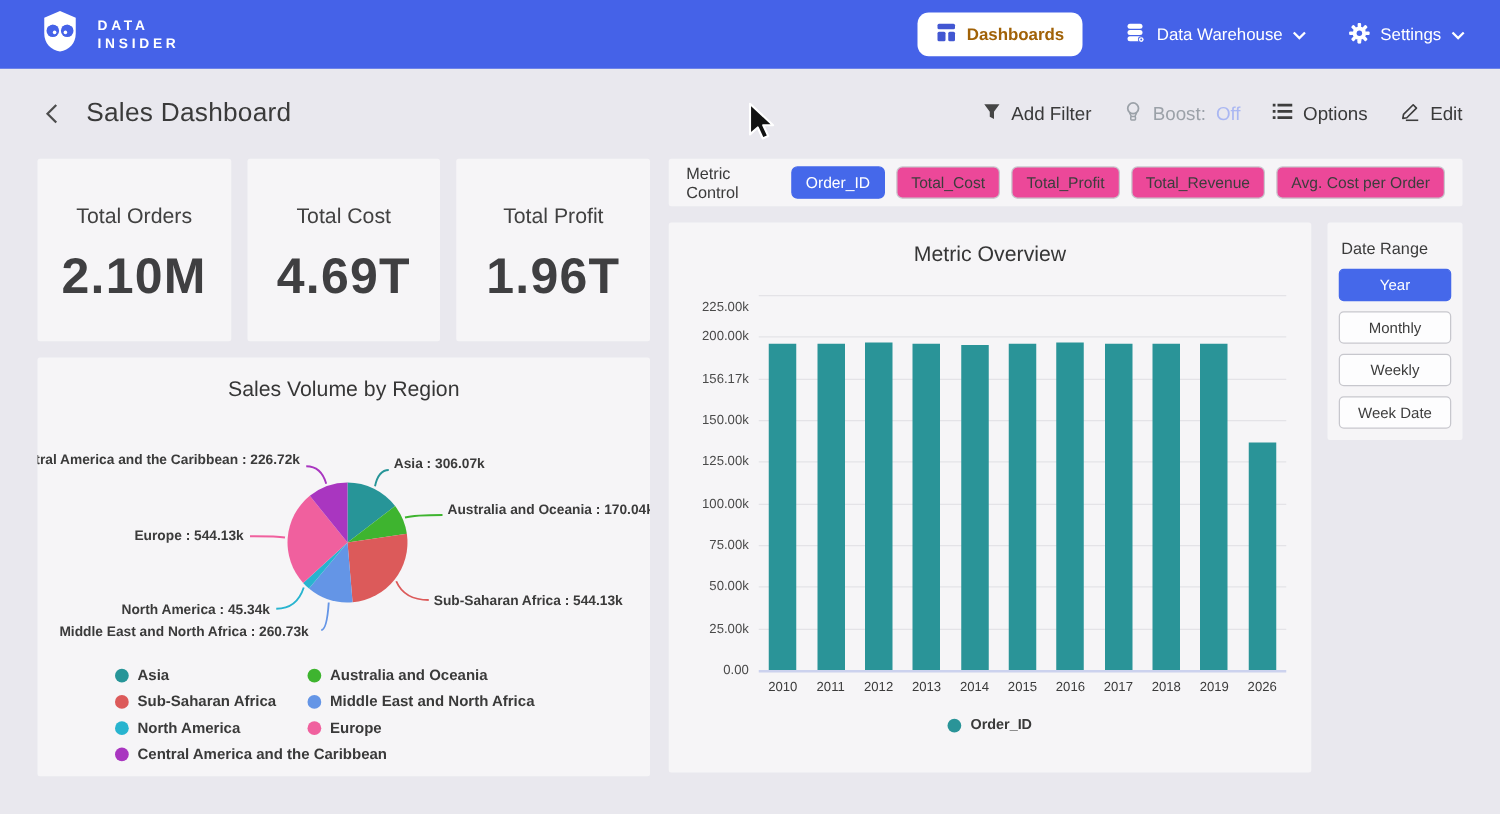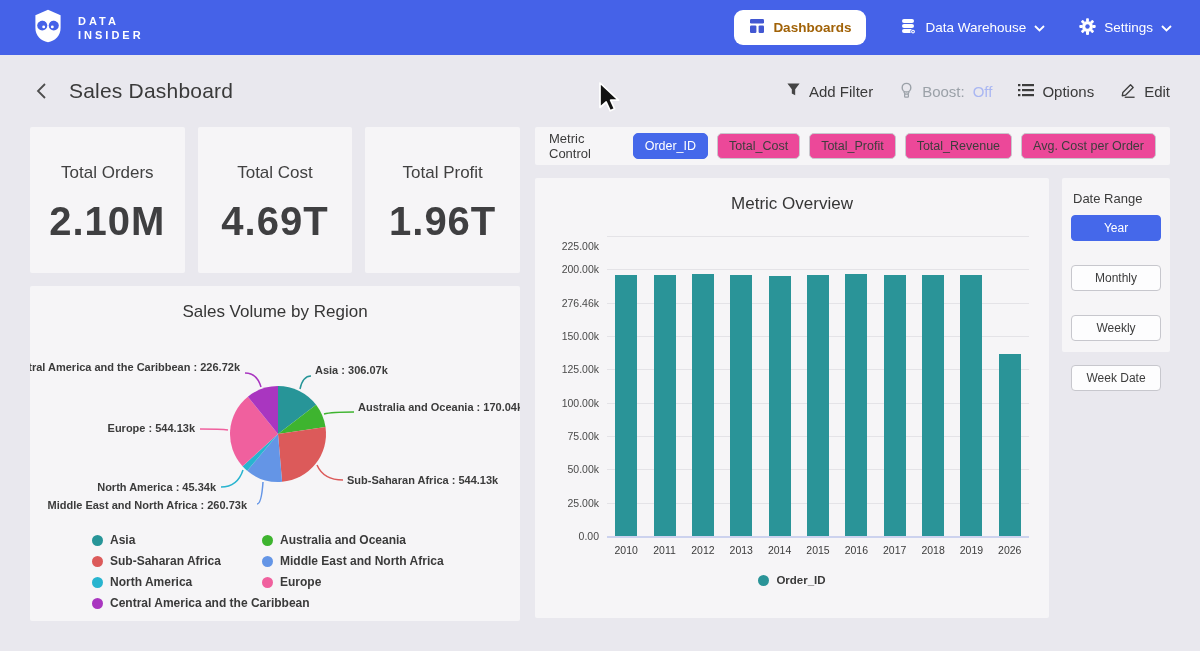--- a/index.html
+++ b/index.html
@@ -58,21 +58,21 @@
   .gridline.zero { height:2px; background:#ccd2ee; }
   .bars-row { position:absolute; inset:0; display:flex; }
   .bar-slot { flex:1; display:flex; align-items:flex-end; justify-content:center; }
   .bar { width:22px; background:#2a9498; cursor:pointer; }
   .x-row { display:flex; margin-left:52px; margin-top:8px; }
   .x-slot { flex:1; text-align:center; font-size:10.5px; color:#3b3b3b; }
   .chart-legend { display:flex; justify-content:center; align-items:center; gap:7px; margin-top:18px; font-size:11.5px; font-weight:bold; color:#3a3a3a; }
 
   .date-card { height:174px; padding:11px 9px; }
   .date-title { font-size:13px; font-weight:500; color:#3b3b3b; margin:2px 0 9px 2px; }
-  .date-btns { display:flex; flex-direction:column; gap:24px; }
+  .date-btns { display:flex; flex-direction:column; gap:8px; }
   .date-btn { font-family:inherit; font-size:12px; color:#3d3d3d; background:#fdfdfe; border:1px solid #c7c7cd; border-radius:4px; padding:5px 0; cursor:pointer; width:100%; }
   .date-btn.selected { background:#4568ea; border-color:#4568ea; color:#fff; }
 
   .cursor { position:absolute; left:597px; top:82px; z-index:50; pointer-events:none; }
 </style>
 </head>
 <body>
 
 <div class="cursor">
   <svg width="24" height="32" viewBox="0 0 24 32">
@@ -263,21 +263,21 @@
             </div>
             <div class="legend-item">
               <span class="legend-dot" style="background: rgb(40, 180, 207);"></span>
               <span>North America</span>
             </div>
             <div class="legend-item">
               <span class="legend-dot" style="background: rgb(169, 54, 192);"></span>
               <span>Central America and the Caribbean</span>
             </div>
           </div>
-        <div class="pie-legend-col" id="pie-legend-2" style="left:232px; top:247px;">
+        <div class="pie-legend-col" id="pie-legend-2" style="left:216px; top:247px;">
             <div class="legend-item">
               <span class="legend-dot" style="background: rgb(62, 180, 47);"></span>
               <span>Australia and Oceania</span>
             </div>
             <div class="legend-item">
               <span class="legend-dot" style="background: rgb(100, 149, 230);"></span>
               <span>Middle East and North Africa</span>
             </div>
             <div class="legend-item">
               <span class="legend-dot" style="background: rgb(240, 96, 158);"></span>
@@ -299,21 +299,21 @@
           </div>
       </div>
 
       <div class="right-lower">
         <section class="card chart-card">
           <h2 class="card-title">Metric Overview</h2>
           <div class="chart-area">
             <div class="y-axis" id="y-axis">
                 <div class="y-tick" style="top: 10px;">225.00k</div>
                 <div class="y-tick" style="top: 33.3333px;">200.00k</div>
-                <div class="y-tick" style="top: 66.6667px;">276.46k</div>
+                <div class="y-tick" style="top: 66.6667px;">156.17k</div>
                 <div class="y-tick" style="top: 100px;">150.00k</div>
                 <div class="y-tick" style="top: 133.333px;">125.00k</div>
                 <div class="y-tick" style="top: 166.667px;">100.00k</div>
                 <div class="y-tick" style="top: 200px; text-align: right;">75.00k</div>
                 <div class="y-tick" style="top: 233.333px;">50.00k</div>
                 <div class="y-tick" style="top: 266.667px;">25.00k</div>
                 <div class="y-tick" style="top: 300px;">0.00</div>
               </div>
             <div class="plot" id="plot">
                 <div class="gridline" style="top: 0px;"></div>

